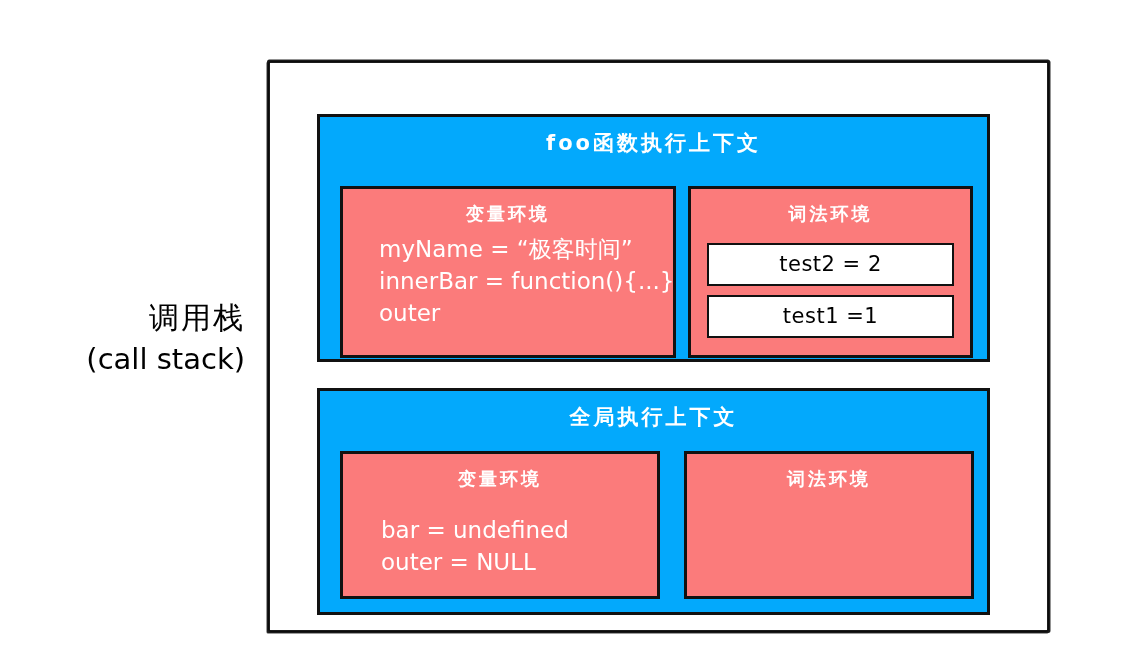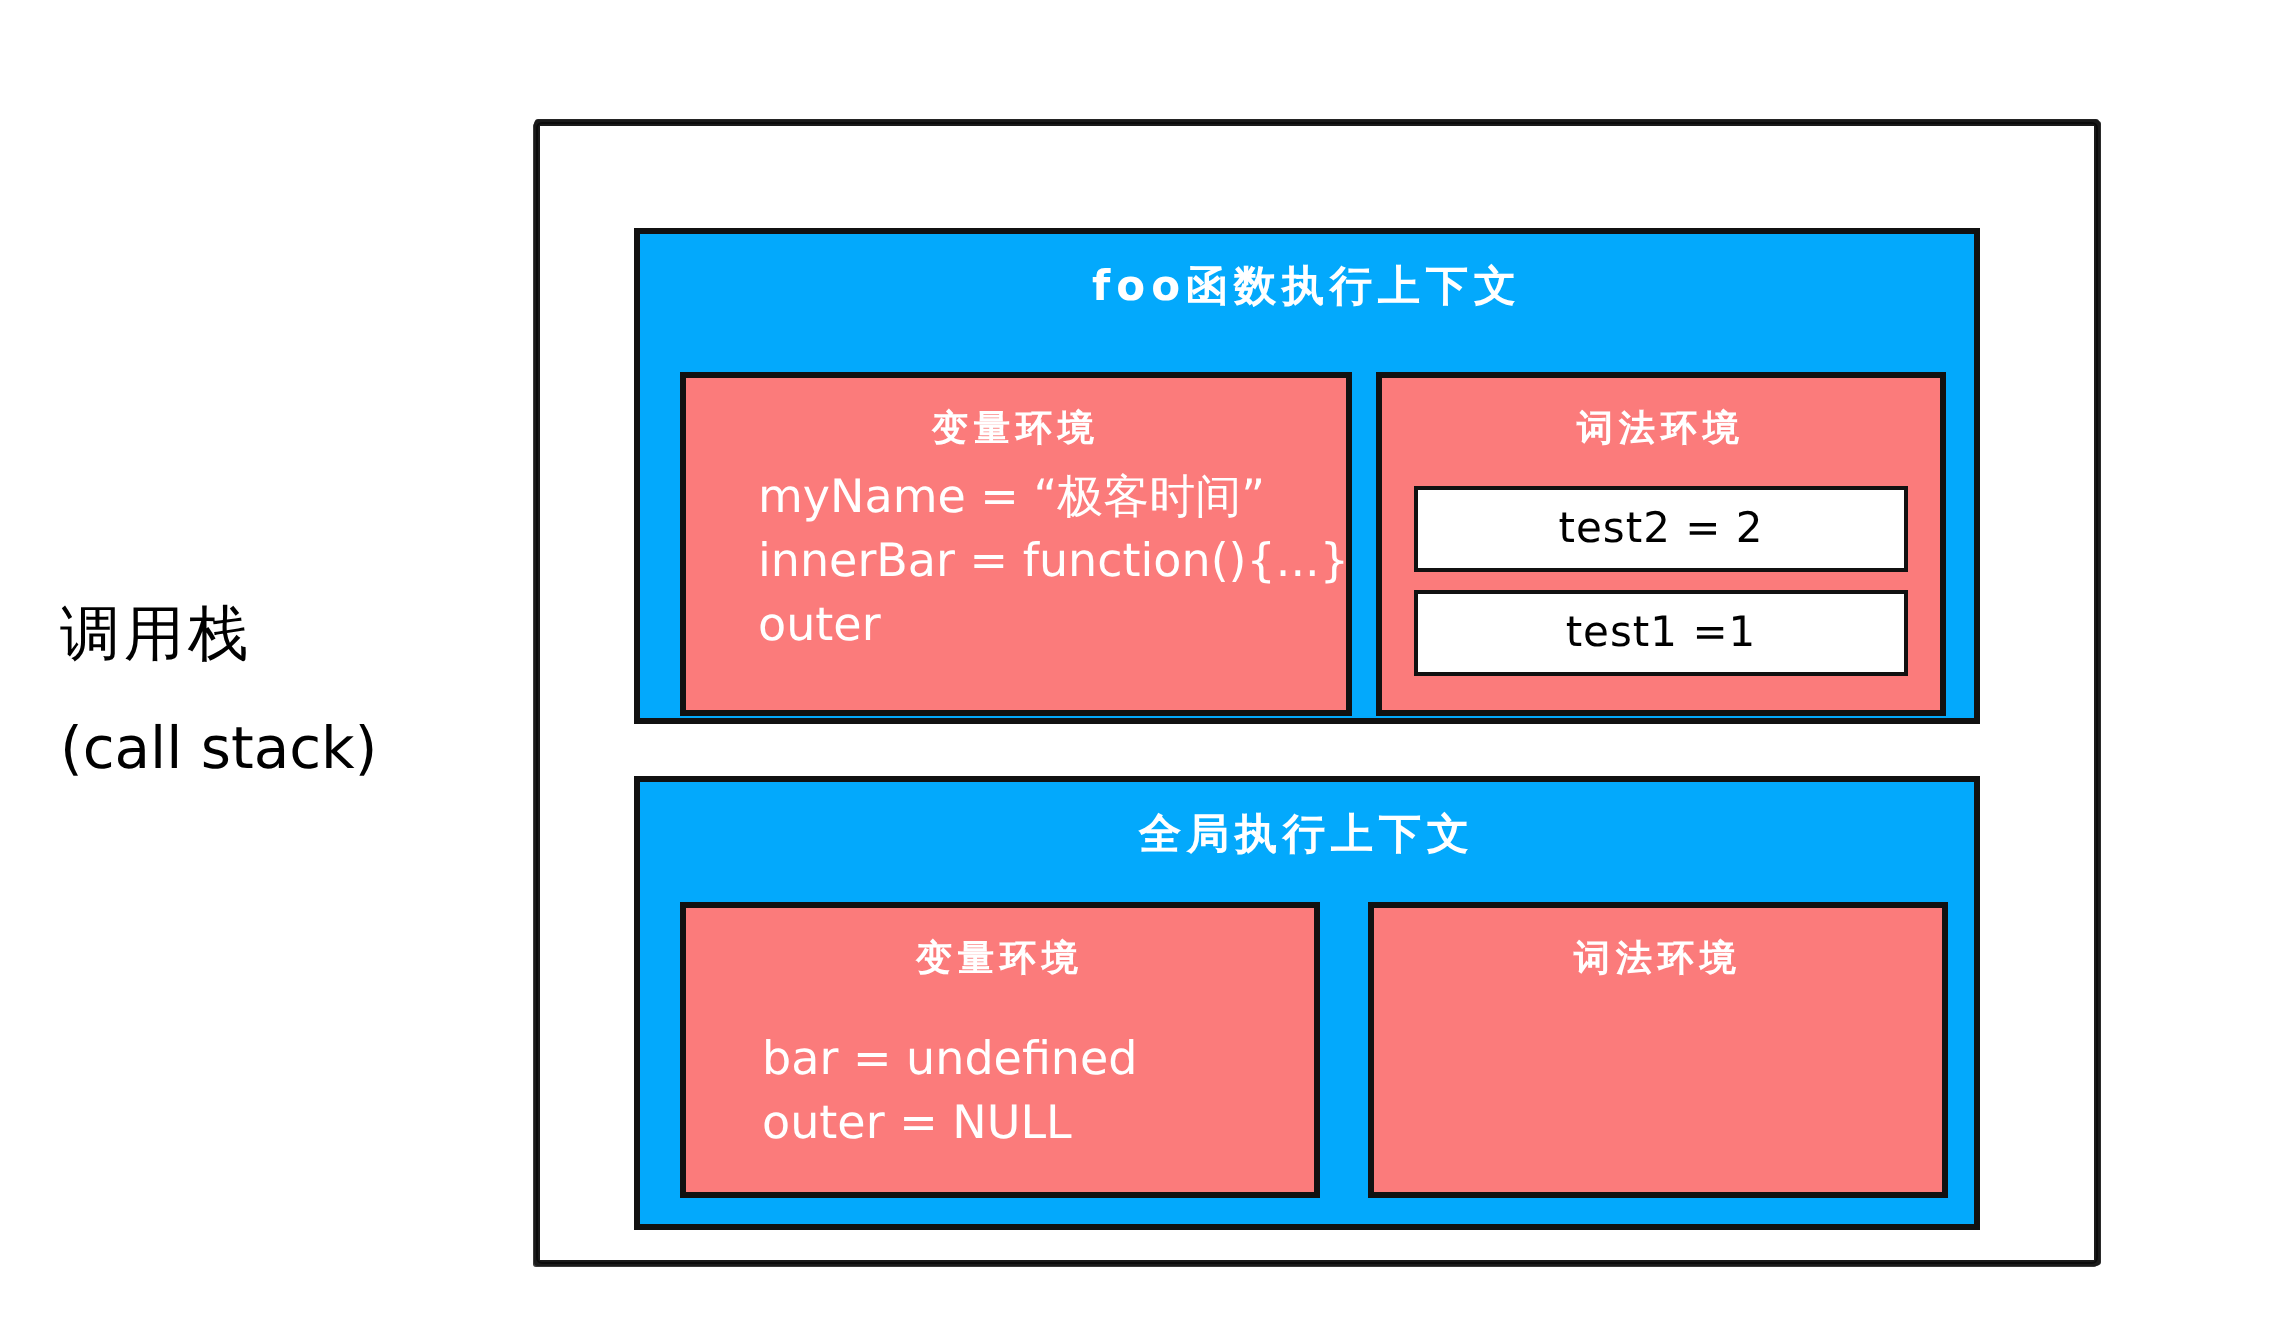--- a/index.html
+++ b/index.html
@@ -15,33 +15,33 @@
     overflow: hidden;
     font-family: "DejaVu Sans", "Liberation Sans", sans-serif;
   }
 
   
   #call-stack-label {
     position: absolute;
     left: 30px;
     top: 298px;
     width: 215px;
-    text-align: left;
+    text-align: right;
     color: #000000;
     line-height: 1.30;
   }
   #call-stack-label .cn {
     font-size: 30px;
     letter-spacing: 2px;
     display: block;
   }
   #call-stack-label .en {
     font-size: 29px;
     display: block;
-    margin-top: 19px;
+    margin-top: 4px;
   }
 
   
   #stack-frame {
     position: absolute;
     left: 267px;
     top: 60px;
     width: 783px;
     height: 573px;
     box-sizing: border-box;

